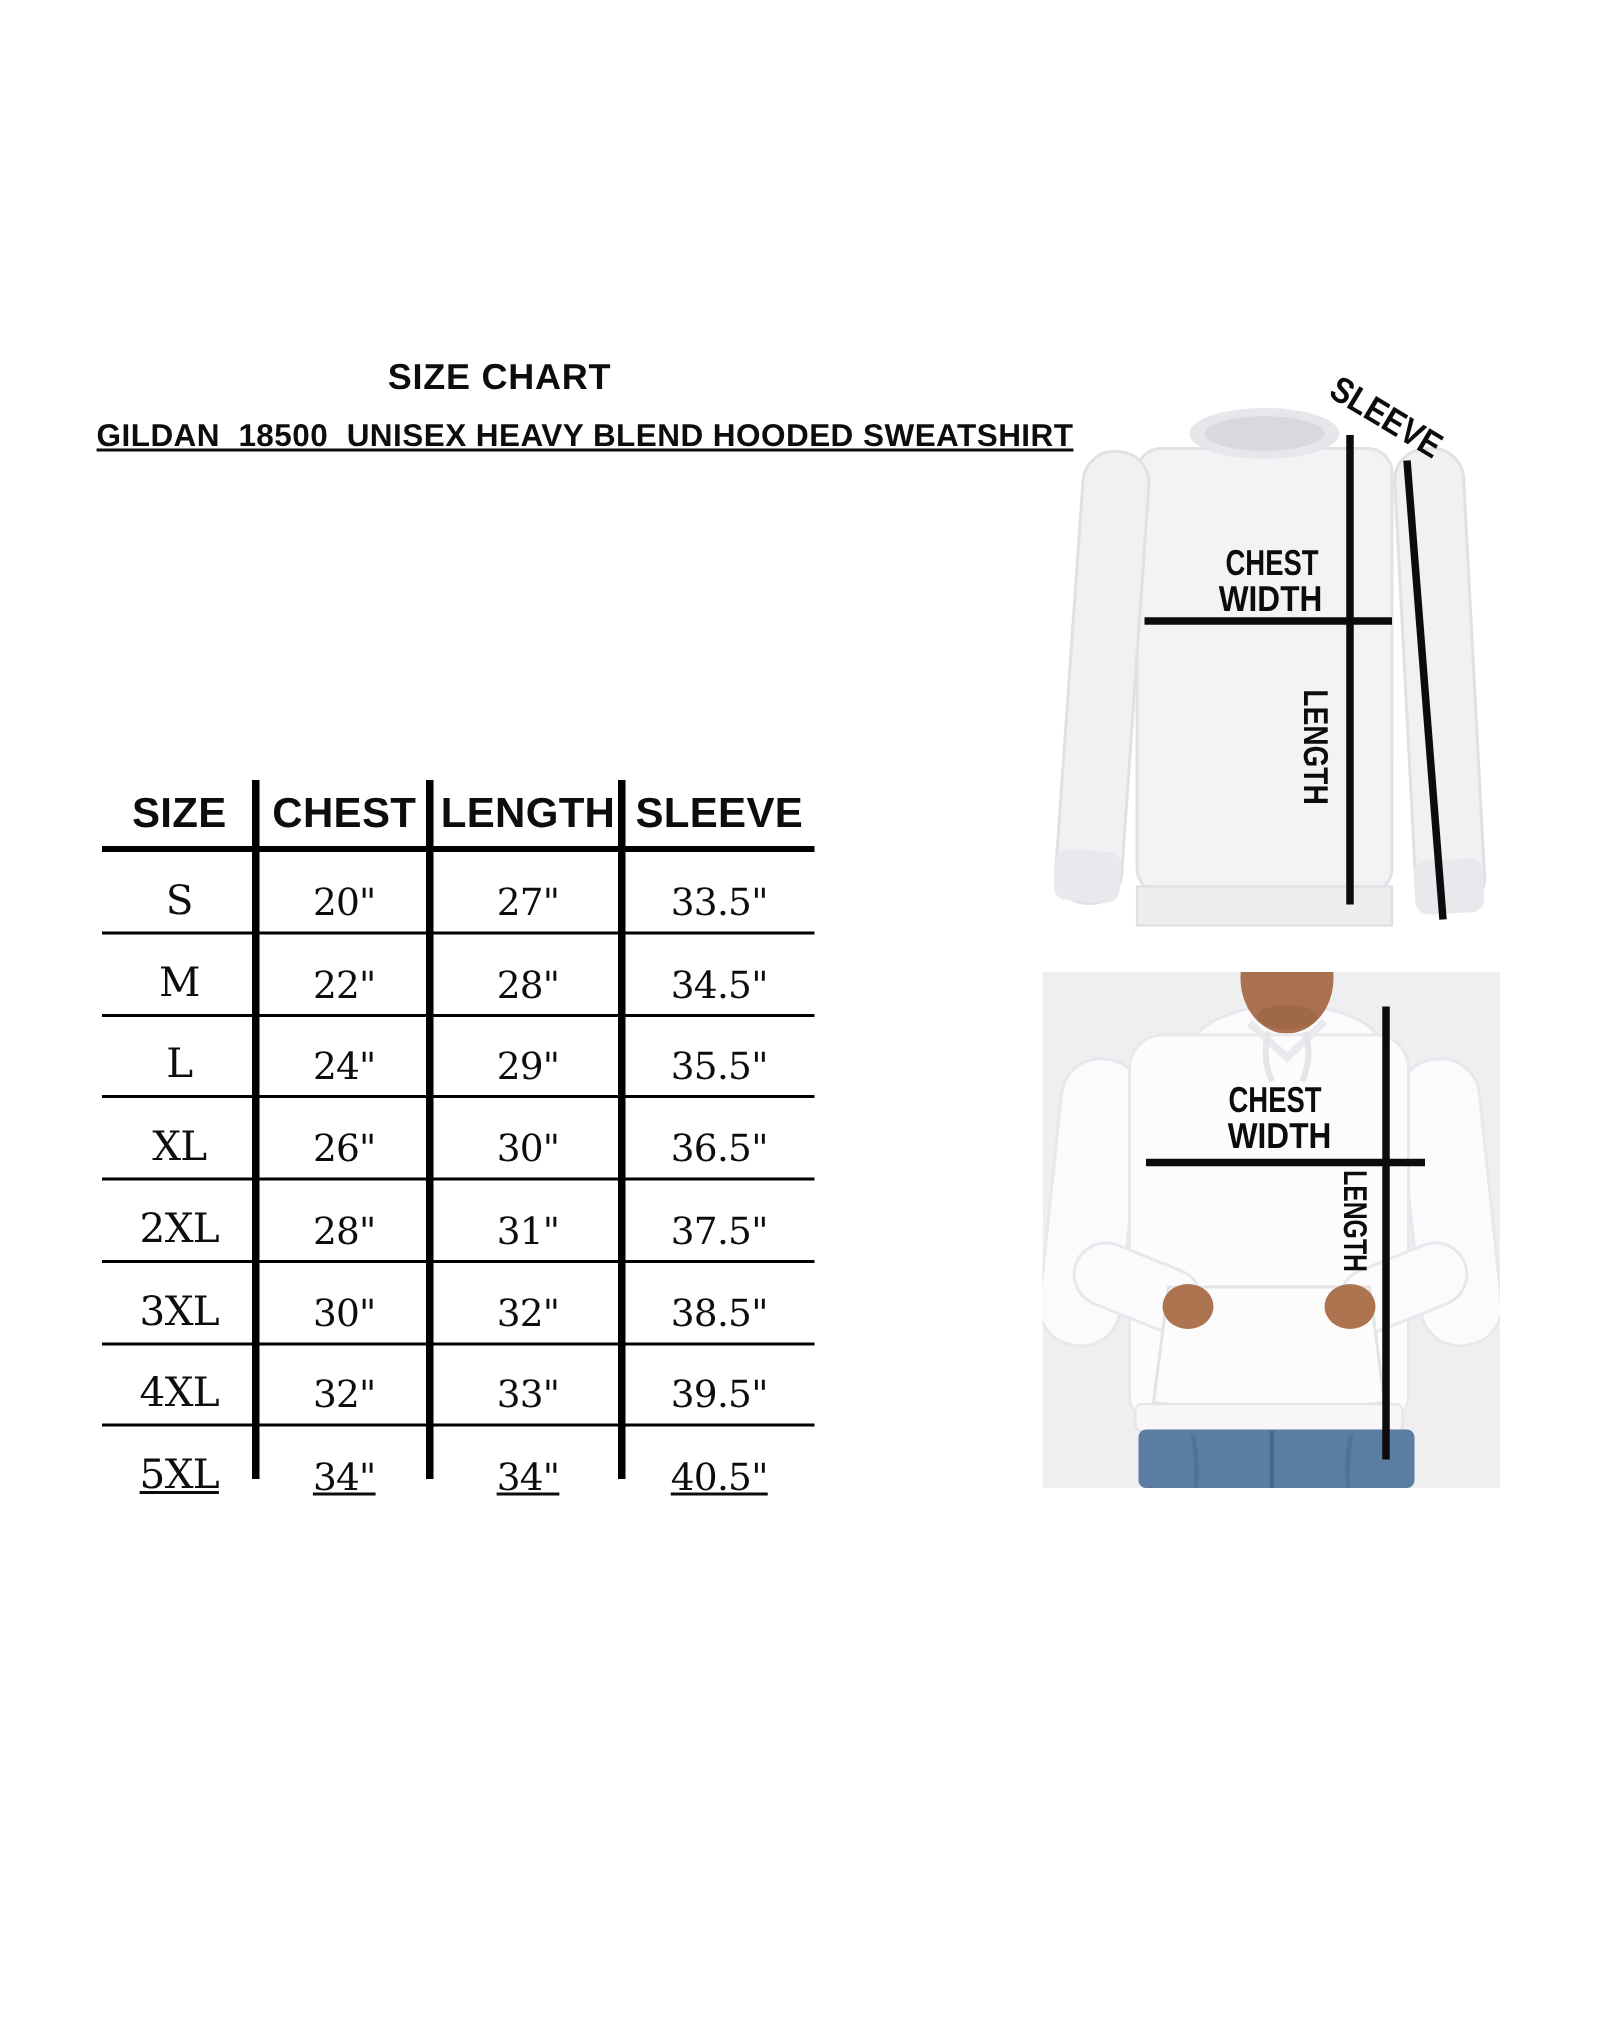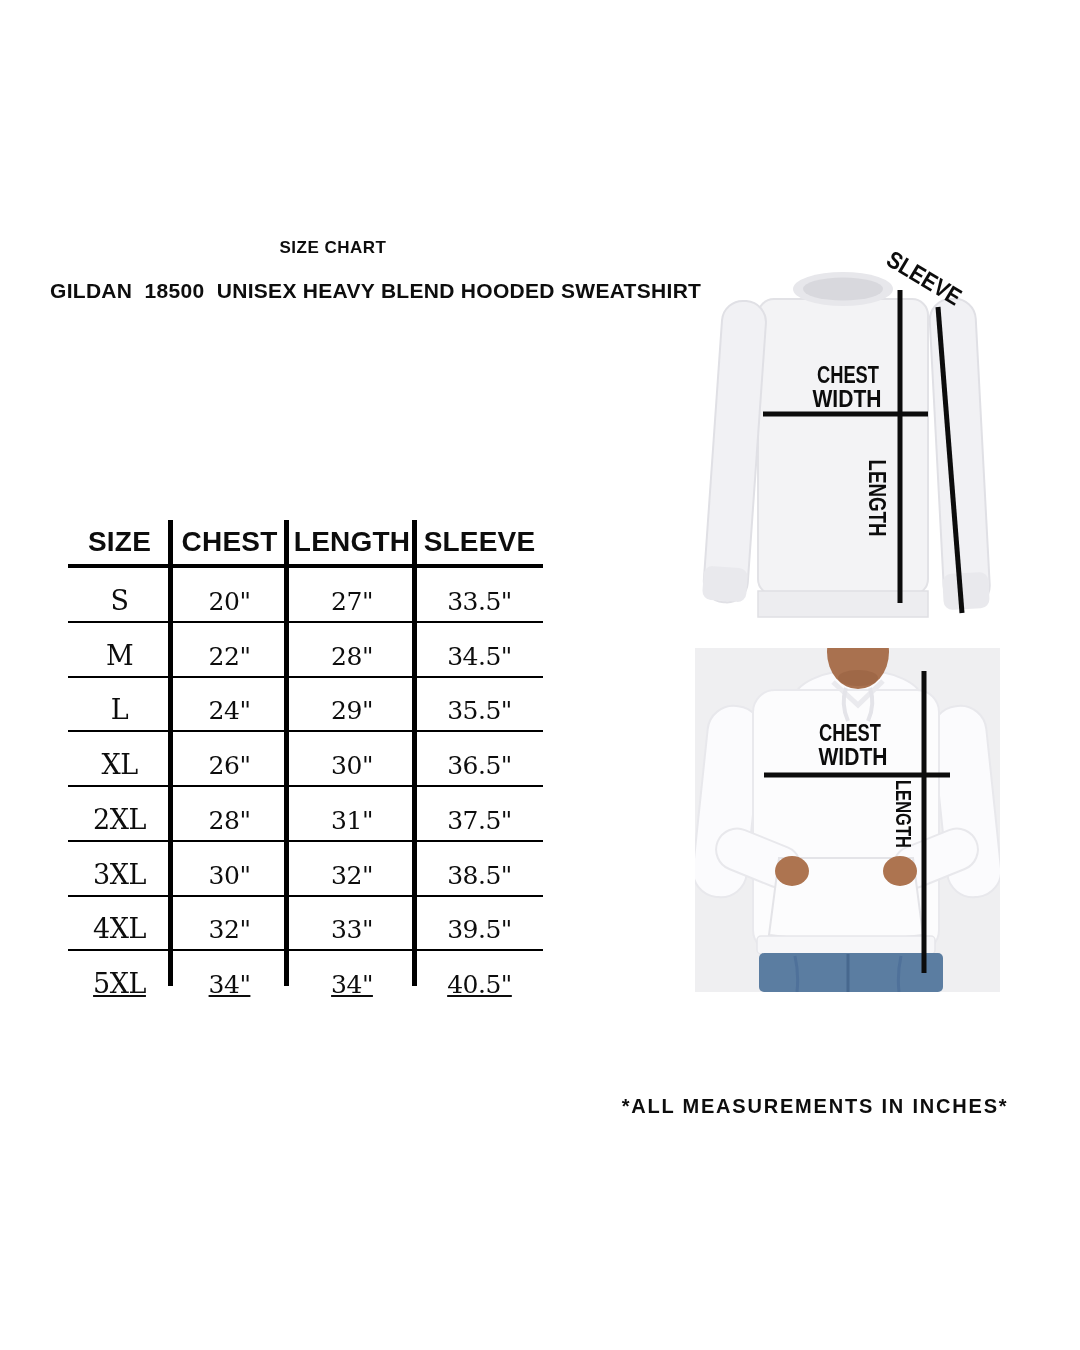--- a/index.html
+++ b/index.html
@@ -1,23 +1,23 @@
 <!DOCTYPE html>
 <html><head>
 <meta charset="utf-8">
 <style>
   html,body{margin:0;padding:0;background:#ffffff;}
   .canvas{position:relative;width:1080px;height:1350px;background:#ffffff;overflow:hidden;
           font-family:"Liberation Sans",sans-serif;color:#0d0d0d;}
 
   
   .page-title{position:absolute;left:183px;top:238px;width:300px;text-align:center;
-              font-weight:700;font-size:17px;letter-spacing:.5px;white-space:pre;}
-  .subtitle{position:absolute;left:50px;top:279px;width:680px;text-align:left;
-            font-weight:700;font-size:21px;letter-spacing:.3px;white-space:pre;}
+              font-weight:700;font-size:24px;letter-spacing:.5px;white-space:pre;}
+  .subtitle{position:absolute;left:50px;top:279px;width:680px;text-align:center;
+            font-weight:700;font-size:21px;letter-spacing:.3px;white-space:pre;text-decoration:underline;}
   .footnote{position:absolute;left:605px;top:1095px;width:420px;text-align:center;
             font-weight:700;font-size:20px;letter-spacing:1.8px;white-space:pre;}
 
   
   .size-table{position:absolute;left:68px;top:520px;width:475px;height:466px;}
   .thead{display:grid;grid-template-columns:103px 117px 128px 127px;height:44px;
          border-bottom:4px solid #000;}
   .hcell{display:flex;align-items:center;justify-content:center;
          font-weight:700;font-size:28px;letter-spacing:.2px;}
   .trow{display:grid;grid-template-columns:103px 117px 128px 127px;height:52.75px;
@@ -155,15 +155,14 @@
       <g stroke="#0c0c0c" stroke-width="5">
         <line x1="229" y1="23" x2="229" y2="325"></line>
         <line x1="69" y1="127" x2="255" y2="127"></line>
       </g>
       <text x="155" y="93" text-anchor="middle" font-size="24" textLength="62" lengthAdjust="spacingAndGlyphs">CHEST</text>
       <text x="158" y="117" text-anchor="middle" font-size="24" textLength="69" lengthAdjust="spacingAndGlyphs">WIDTH</text>
       <text transform="translate(201,166) rotate(90)" text-anchor="middle" font-size="22" textLength="68" lengthAdjust="spacingAndGlyphs">LENGTH</text>
     </svg>
   </div>
 
-  <div class="footnote">*ALL MEASUREMENTS IN INCHES*</div>
 
 </div>
 
 </body></html>

